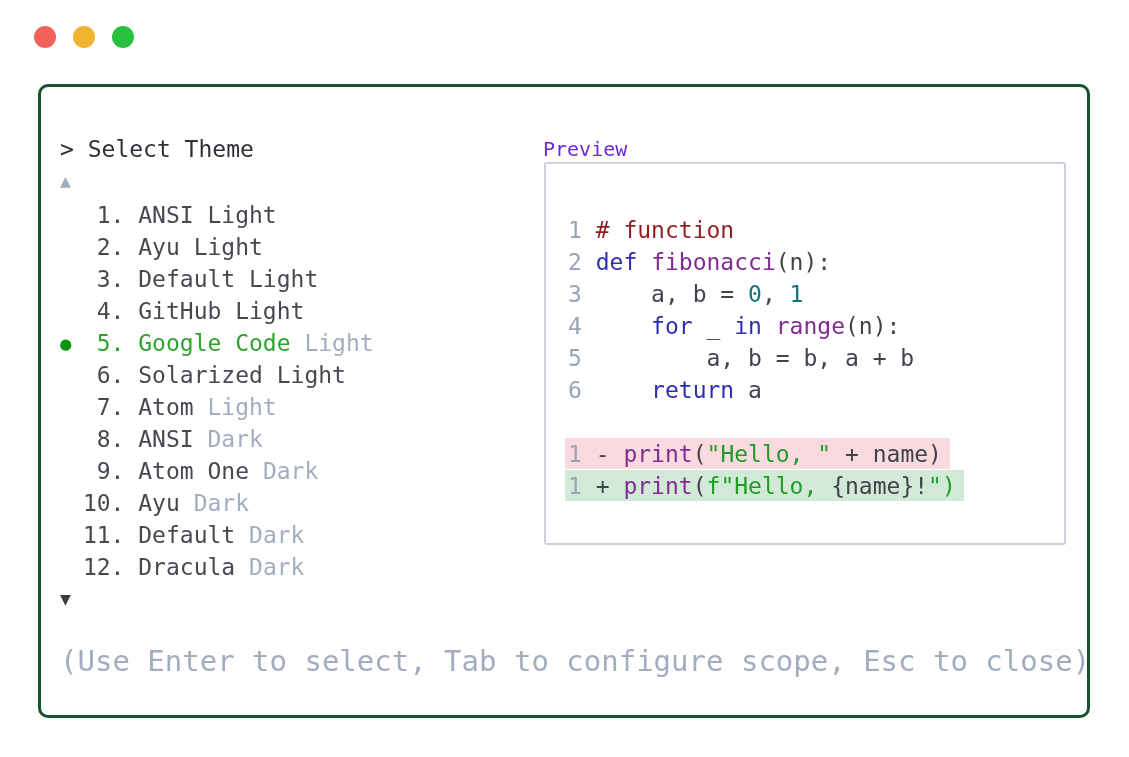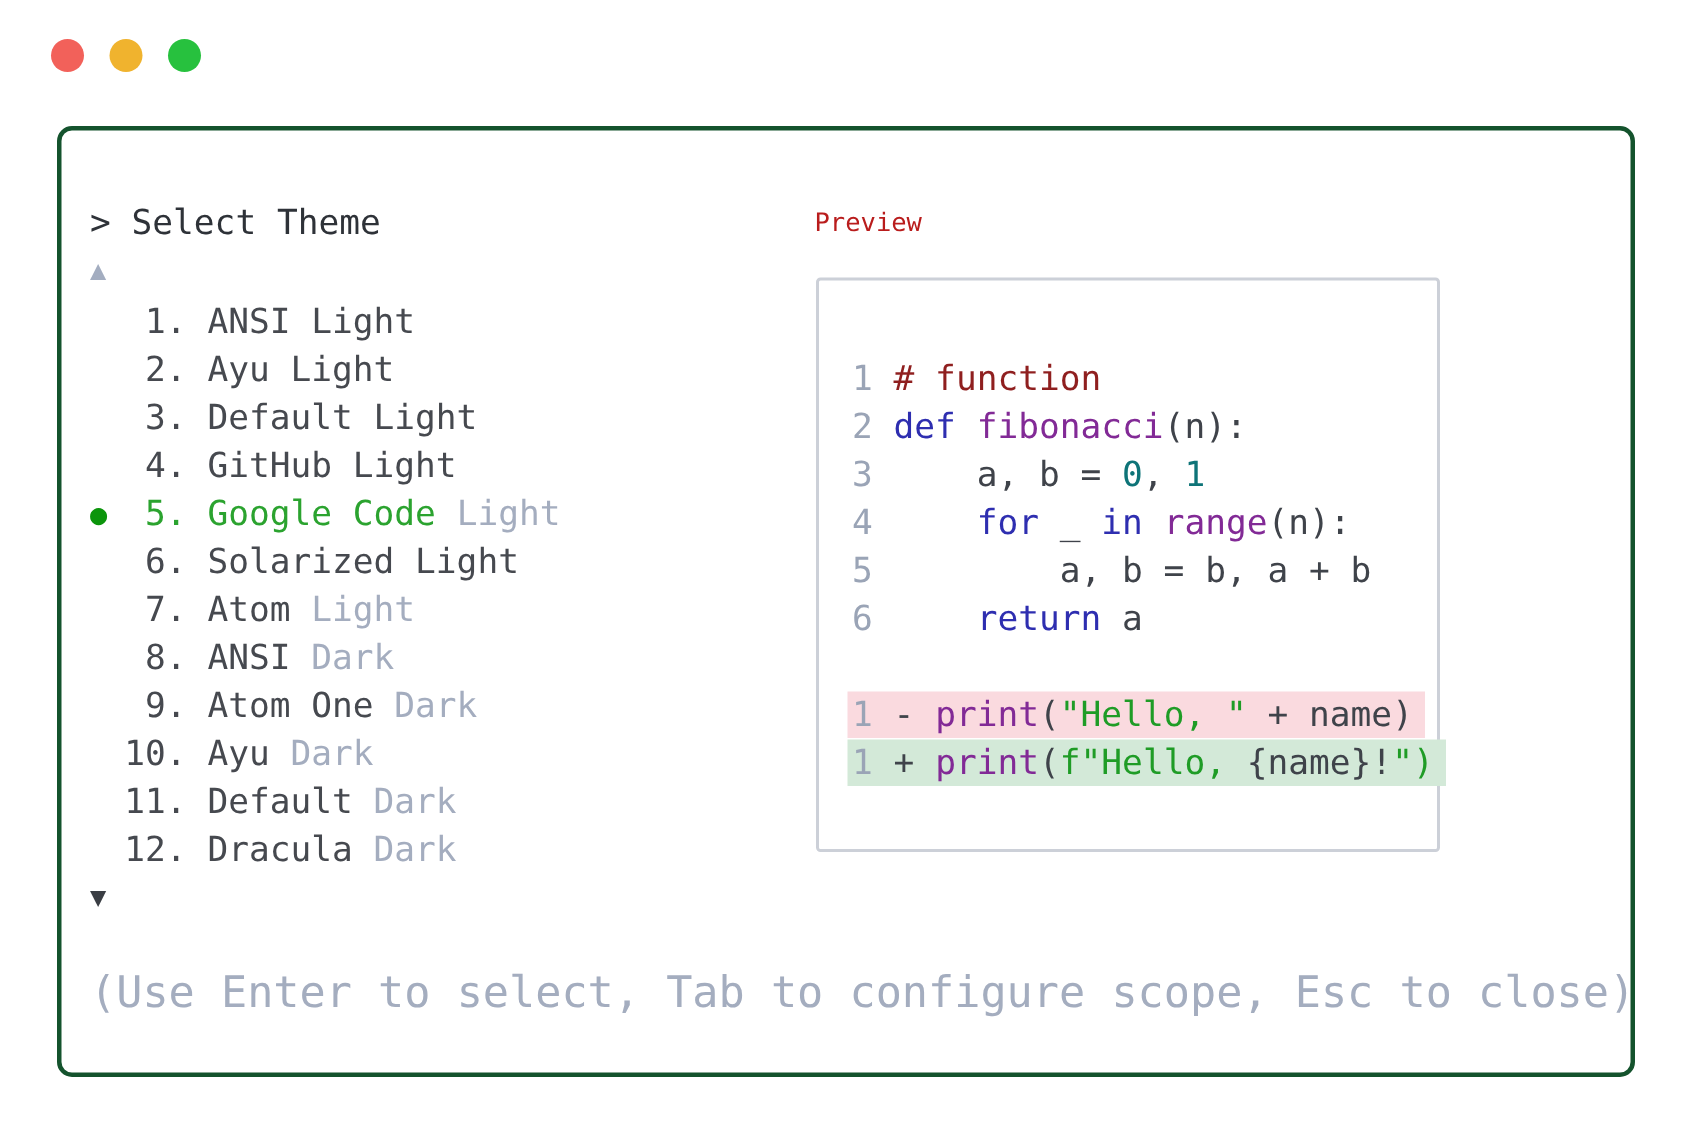--- a/index.html
+++ b/index.html
@@ -10,40 +10,40 @@
   .dot { width:22px; height:22px; border-radius:50%; }
   .dot.red { background:#f2615a; }
   .dot.yellow { background:#f0b32e; }
   .dot.green { background:#27c13e; }
 
   .panel { position:absolute; left:38px; top:84px; width:1052px; height:634px;
     background:#ffffff; border:3px solid #14532d; border-radius:10px; }
 
   .prompt { position:absolute; left:19px; top:46px; font-size:23px; line-height:32px;
     color:#2e3238; white-space:pre; }
-  .preview-label { position:absolute; left:502px; top:46px; font-size:17px;
-    line-height:32px; color:#b91c1c; }
+  .preview-label { position:absolute; left:502px; top:46px; font-size:20px;
+    line-height:32px; color:#6d28d9; }
 
   .arrow { position:absolute; left:19px; font-size:18px; line-height:32px; }
   .arrow.up { top:78px; color:#a3adc0; }
   .arrow.down { top:496px; color:#3a3e44; }
 
   .list { position:absolute; left:19px; top:112px; width:460px; font-size:23px; }
   .row { display:flex; height:32px; line-height:32px; white-space:pre; }
   .row .marker { width:2ch; color:#0c950c; font-size:19px; }
   .row .num { width:3ch; text-align:right; color:#46494f; }
   .row .gap { width:1ch; }
   .row .name { color:#46494f; }
   .row .suffix { margin-left:1ch; color:#a4adbf; }
   .row.selected .num, .row.selected .name { color:#2ba32f; }
 
   .help { position:absolute; left:19px; top:558px; font-size:29px; line-height:32px;
     color:#a4adbf; white-space:pre; }
 
-  .preview-box { position:absolute; left:503px; top:98px; width:416px; height:383px;
+  .preview-box { position:absolute; left:503px; top:75px; width:522px; height:383px;
     border:2px solid #ccd0d8; border-radius:3px; background:#ffffff; }
   .code { padding:50px 0 0 22px; font-size:23px; }
   .code-line { height:32px; line-height:32px; white-space:pre; }
 
   .ln  { color:#9aa4b6; }
   .pln { color:#3f434a; }
   .com { color:#8f1f1f; }
   .kw  { color:#2e2eb0; }
   .fn  { color:#822a96;text-align:center; }
   .lit { color:#0e7478; }

